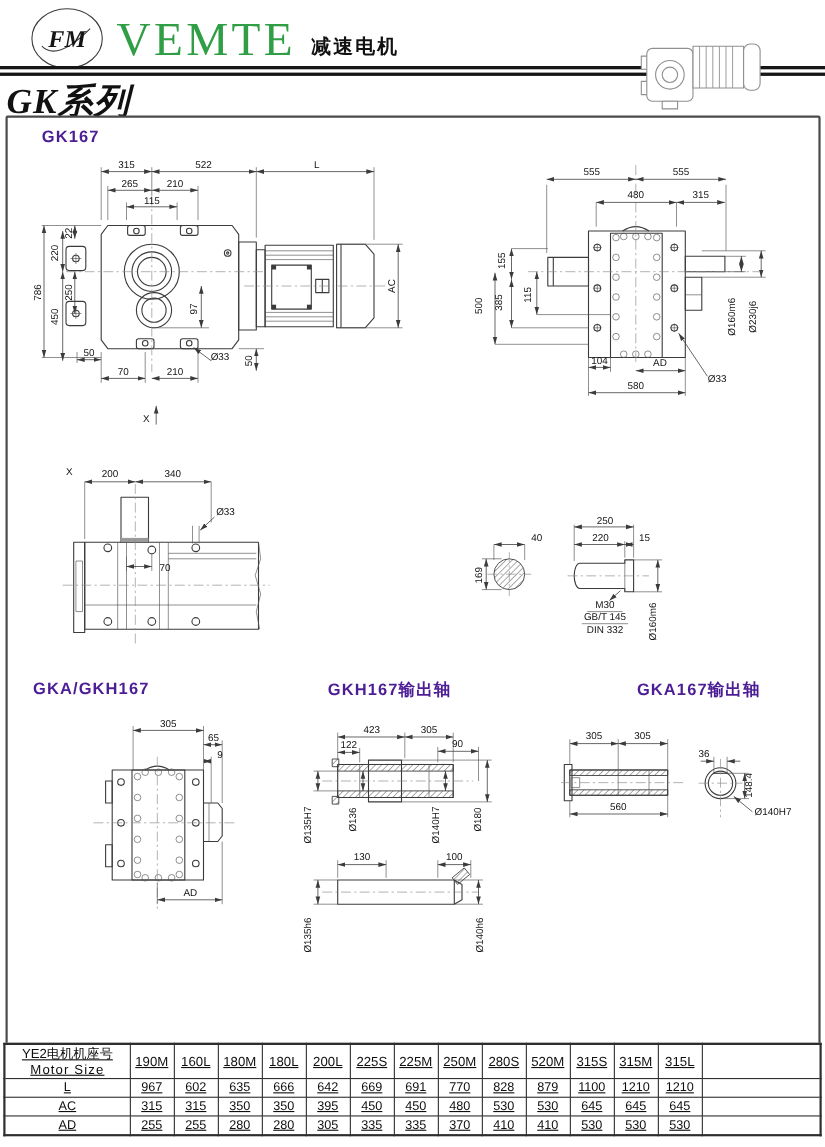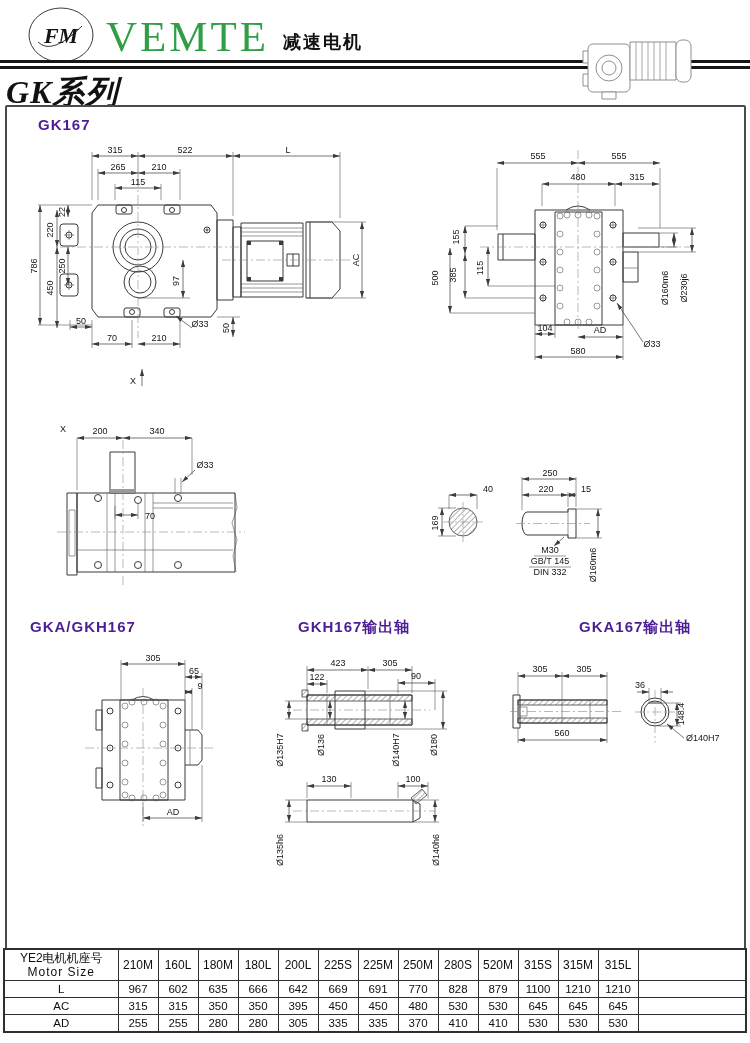--- a/index.html
+++ b/index.html
@@ -36,21 +36,21 @@
   .draw text.dim{font:9px "Liberation Sans",sans-serif;fill:#141414;stroke:none;}
   
   .sk .wf{fill:#fff;stroke:#8f8f8f;}
   .sk line{stroke:#8f8f8f;stroke-width:.8;}
   
   .logo-mono{font:italic 700 22px "Liberation Serif",serif;fill:#151515;stroke:none;}
   
   .spec{position:absolute;left:3px;top:948px;width:744px;border-collapse:collapse;
         table-layout:fixed;border:2px solid #2e2e2e;background:#fff;}
   .spec th,.spec td{border:1px solid #2e2e2e;text-align:center;padding:0;
-        font-weight:400;color:#0f0f0f;font-size:11.5px;white-space:nowrap;overflow:hidden;}
+        font-weight:400;color:#0f0f0f;font-size:11.5px;white-space:nowrap;overflow:hidden;text-decoration:underline;}
   .spec thead th{height:30px;font-size:12px;}
   .spec thead th div{line-height:14px;}
   .spec thead th .en{letter-spacing:1px;}
   .spec tbody td{height:16px;line-height:16px;}
 </style>
 </head>
 <body>
 
 <div class="page">
 
@@ -571,21 +571,21 @@
         <col style="width: 40px;">
         <col style="width: 40px;">
         <col style="width: auto;">
       </colgroup>
       <thead>
         <tr>
           <th>
             <div>YE2电机机座号</div>
             <div class="en">Motor Size</div>
           </th>
-          <th>210M</th>
+          <th>190M</th>
           <th>160L</th>
           <th>180M</th>
           <th>180L</th>
           <th>200L</th>
           <th>225S</th>
           <th>225M</th>
           <th>250M</th>
           <th>280S</th>
           <th>520M</th>
           <th>315S</th>

